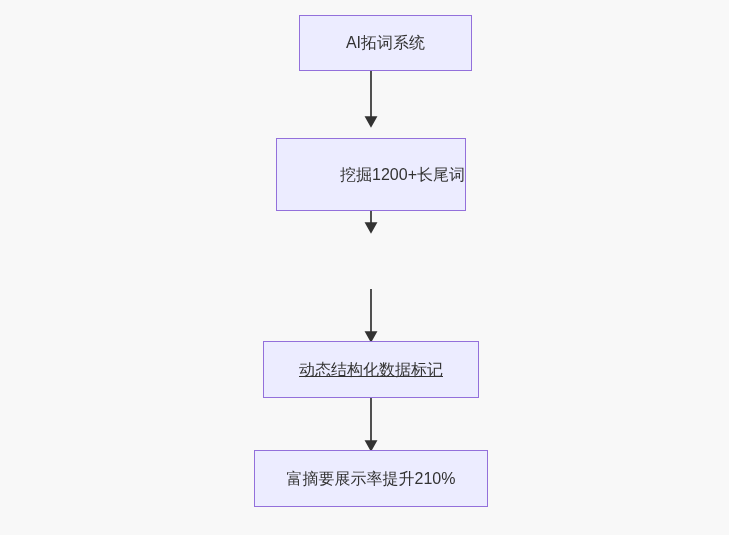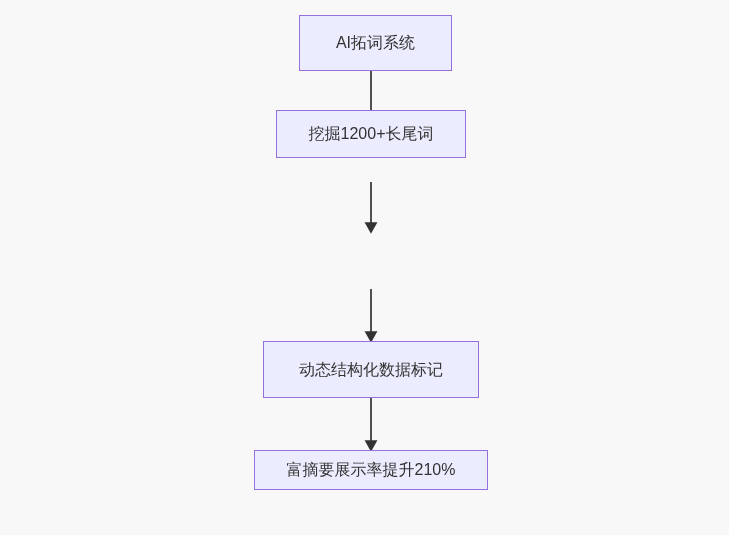--- a/index.html
+++ b/index.html
@@ -25,25 +25,25 @@
     border: 1.7px solid #9370DB;
     color: #333333;
     font-size: 16px;
     display: flex;
     align-items: center;
     justify-content: center;
     text-align: center;
     line-height: 1.2;
     white-space: nowrap;
   }
-  .node-1 { left: 299px; top: 15px;  width: 153px; height: 56px; }
-  .node-2 { left: 276px; top: 110px; width: 190px; height: 48px; }
+  .node-1 { left: 299px; top: 15px;  width: 173px; height: 56px; }
+  .node-2 { left: 276px; top: 138px; width: 190px; height: 73px; justify-content: flex-end; }
   .node-3 { left: 261px; top: 232px; width: 219px; height: 57px; }
-  .node-4 { left: 263px; top: 341px; width: 216px; height: 57px; }
-  .node-5 { left: 254px; top: 450px; width: 234px; height: 40px; }
+  .node-4 { left: 263px; top: 341px; width: 216px; height: 57px; text-decoration: underline; }
+  .node-5 { left: 254px; top: 450px; width: 234px; height: 57px; }
   svg.edges {
     position: absolute;
     inset: 0;
     width: 729px;
     height: 535px;
     pointer-events: none;
   }
 </style>
 </head>
 <body>

